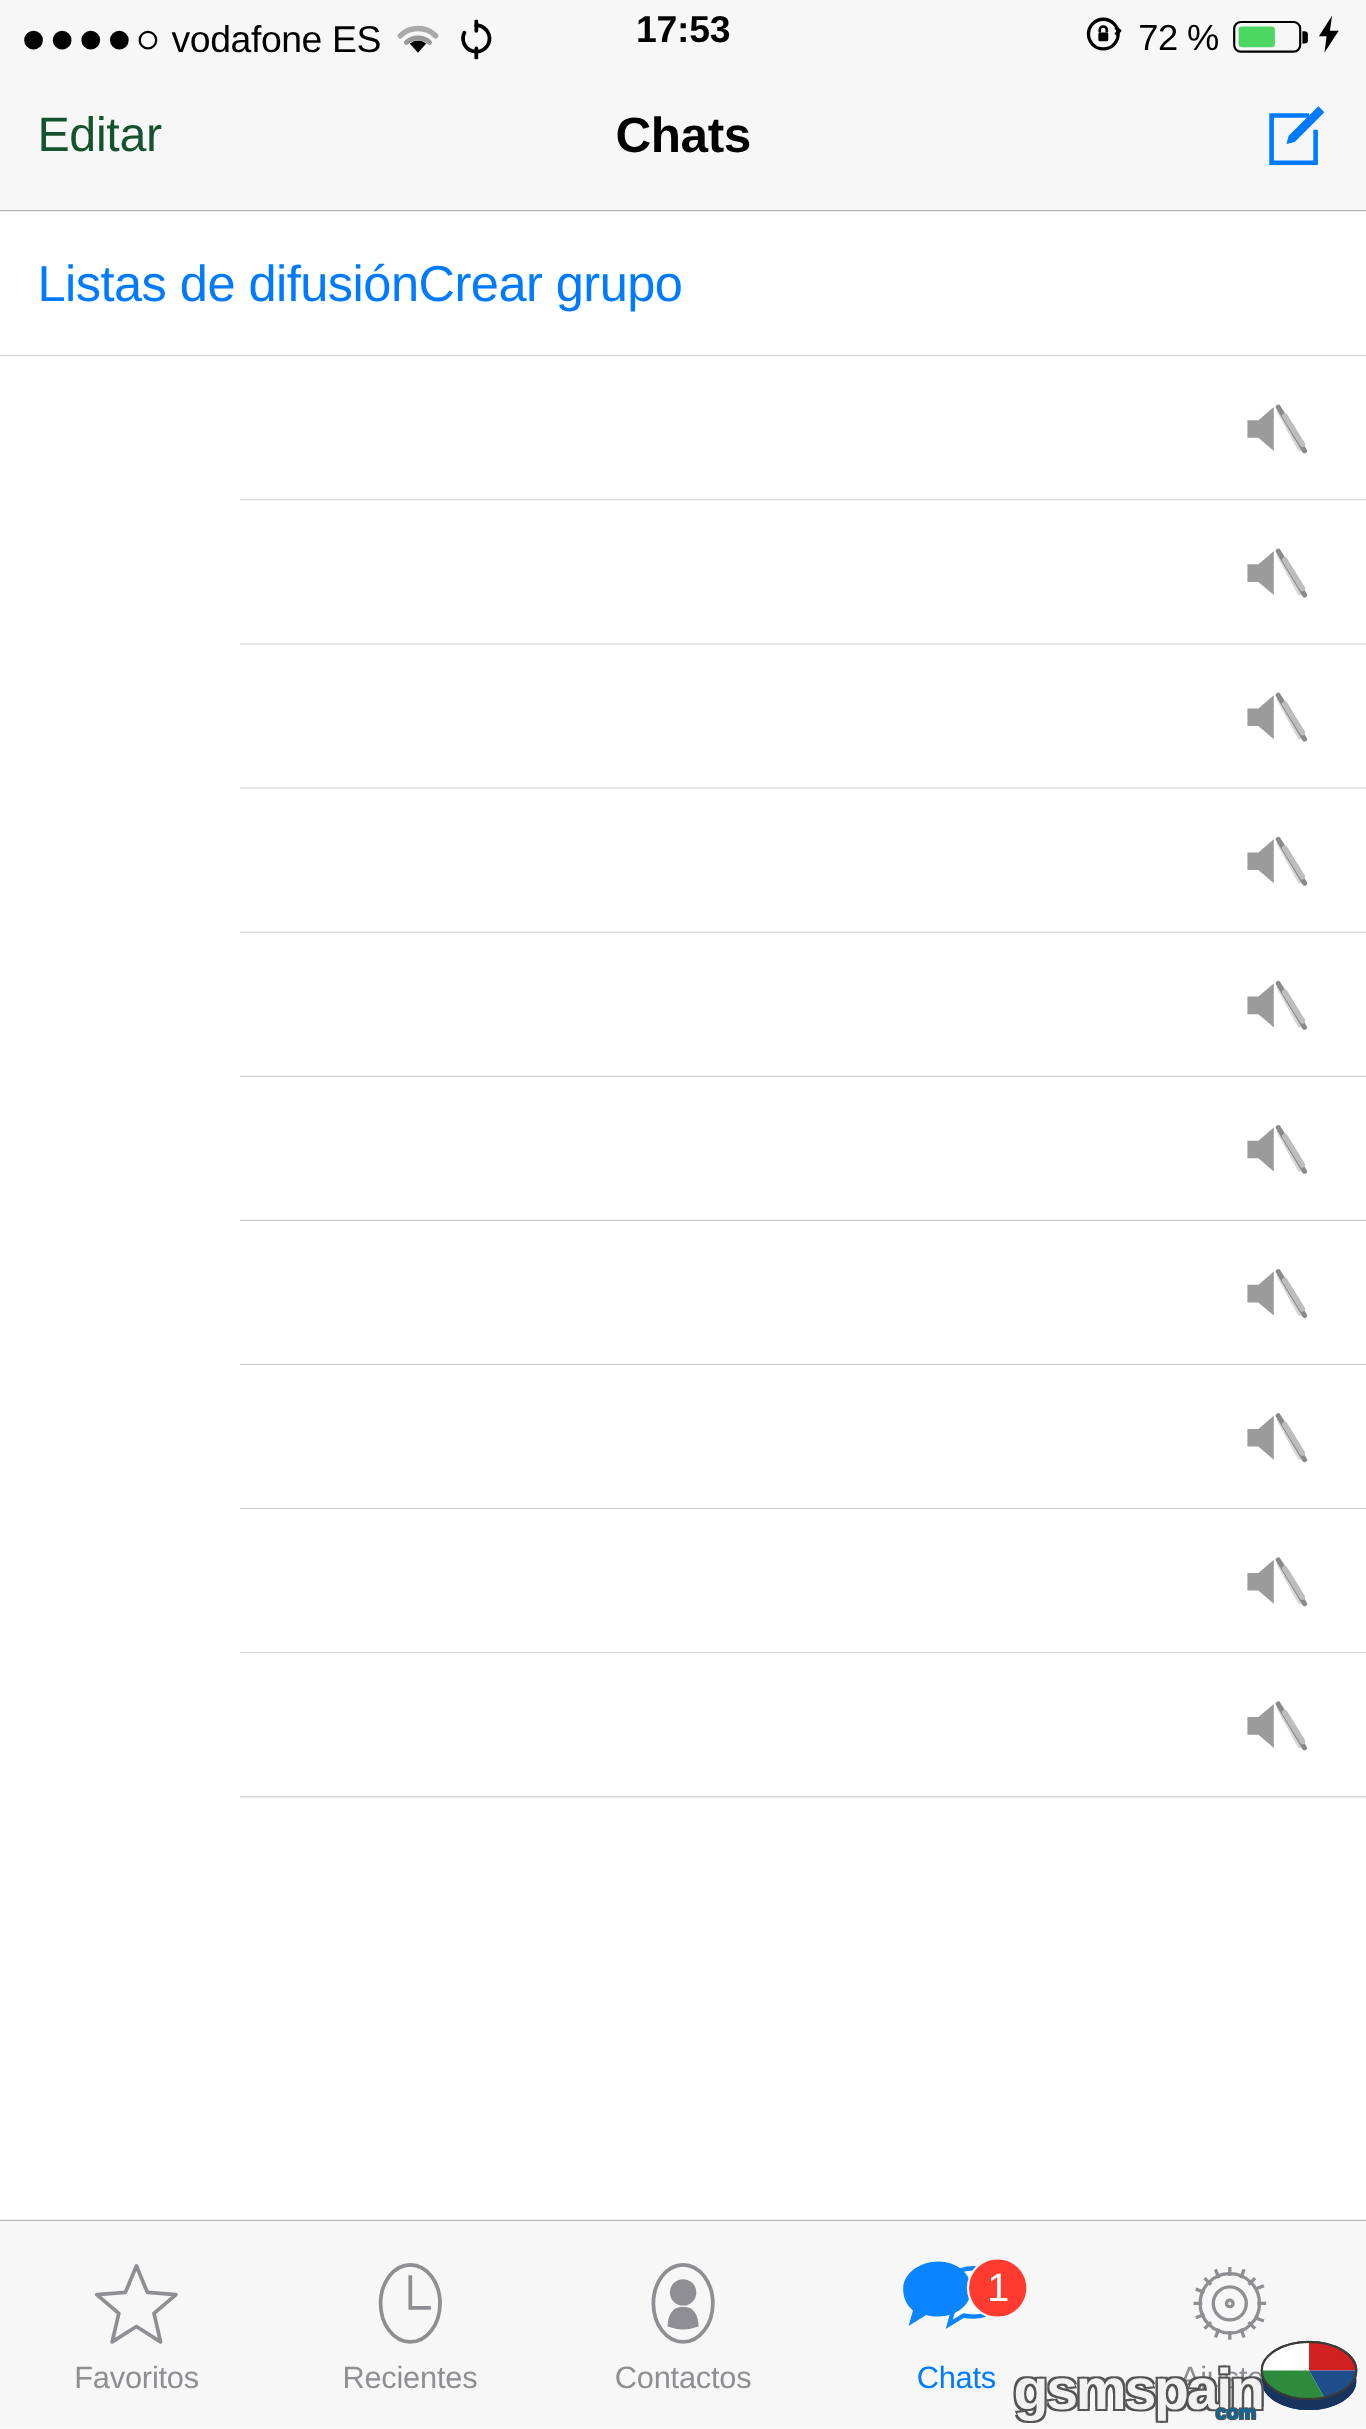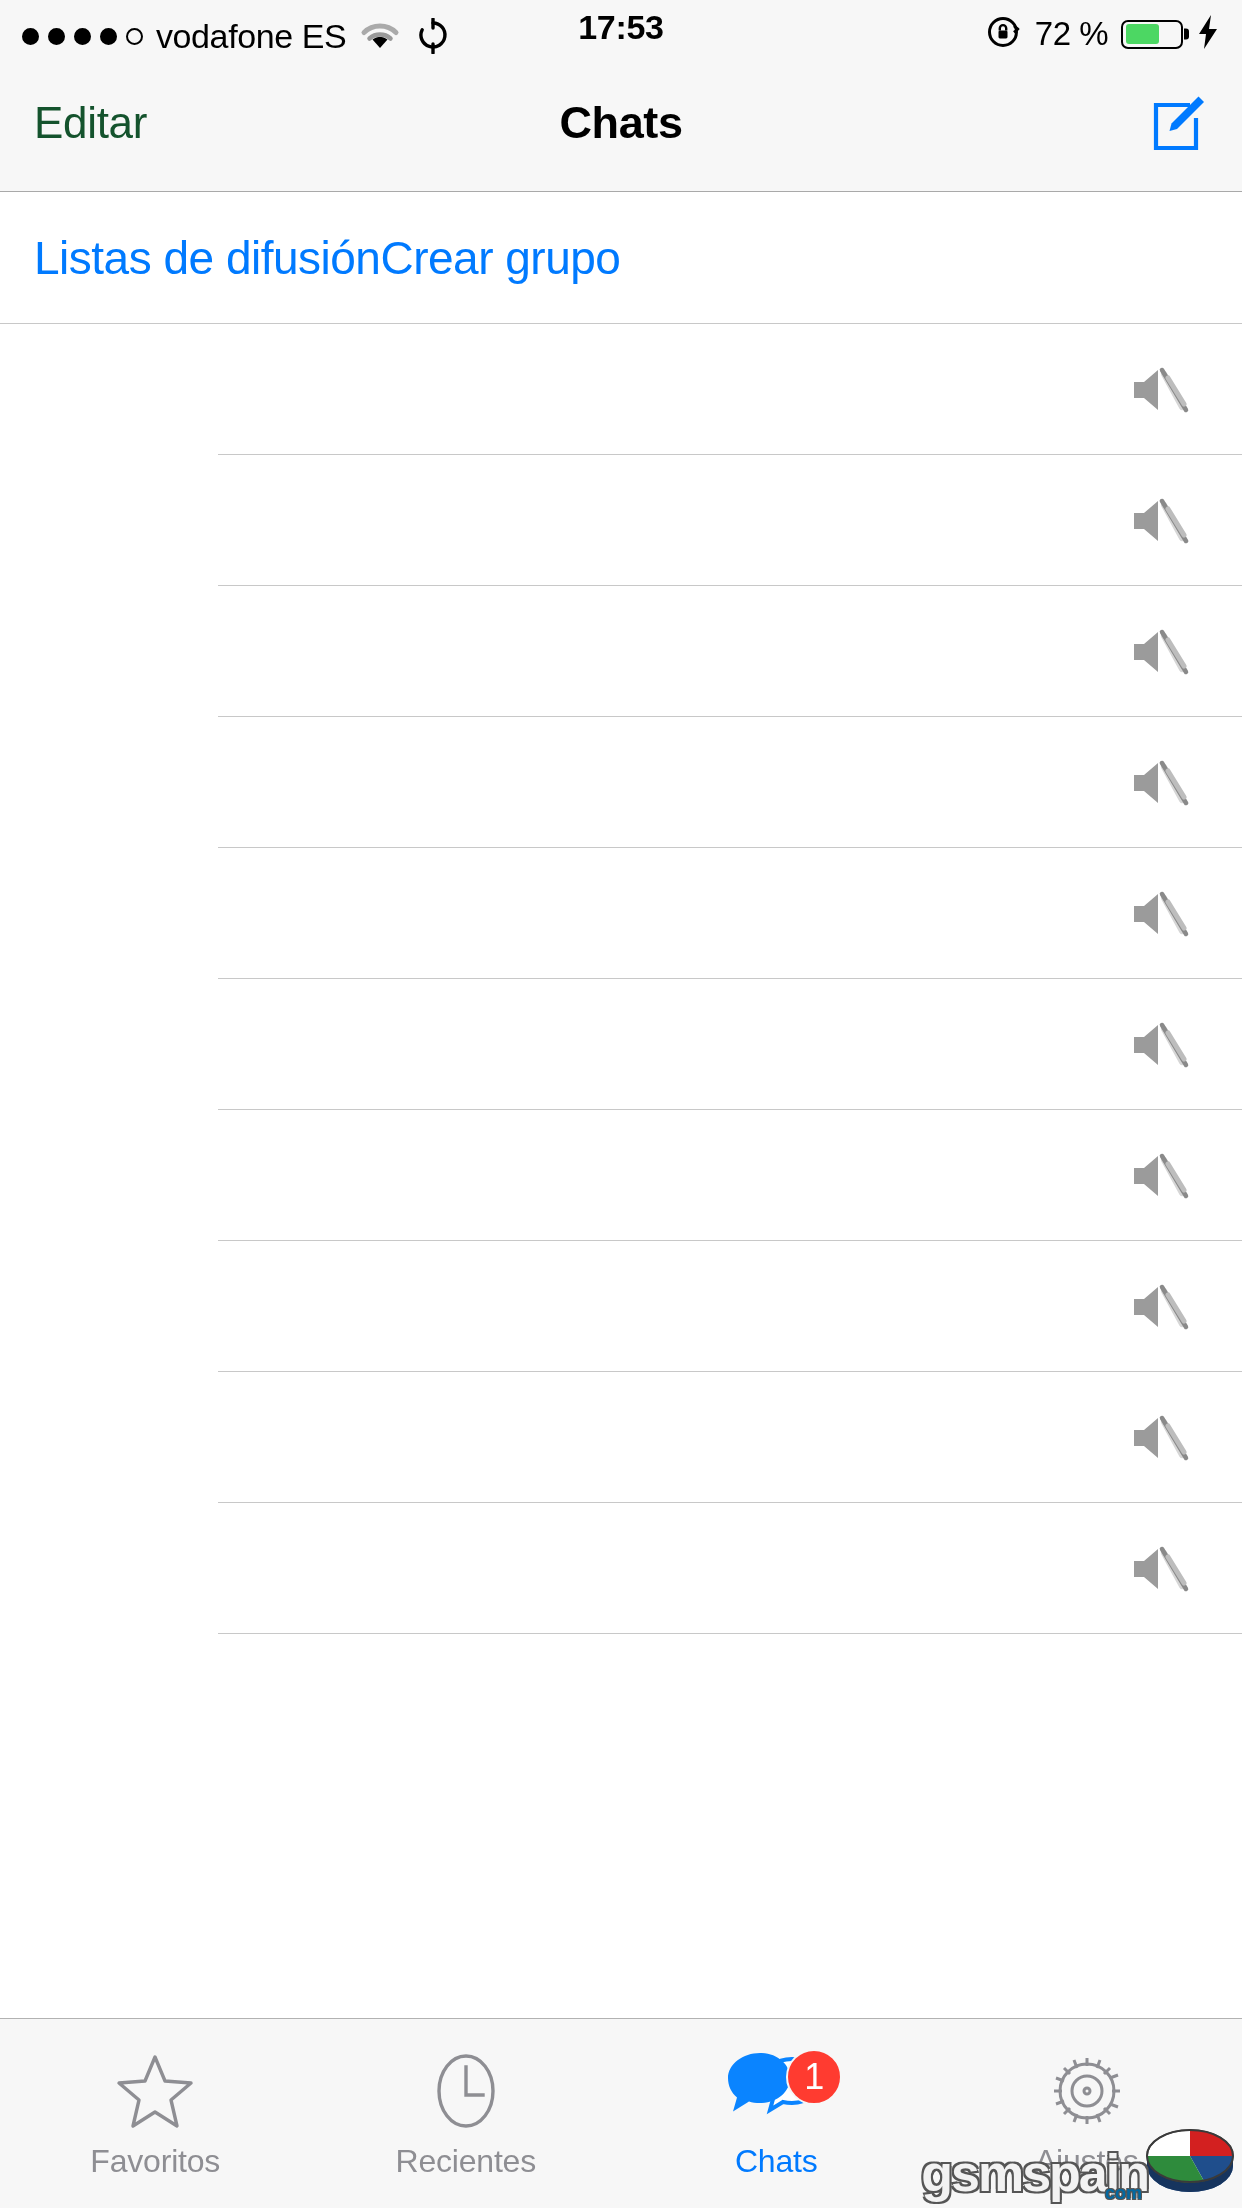--- a/index.html
+++ b/index.html
@@ -146,21 +146,21 @@
     position:relative;
   }
   .tab {
     flex:1 1 0;
     display:flex; flex-direction:column;
     align-items:center; justify-content:center;
     gap:8px; cursor:pointer;
     position:relative;
   }
   .tab-icon { height:88px; display:flex; align-items:center; justify-content:center; position:relative; }
-  .tab-label { font-size:32px; color:#8e8e93; letter-spacing:-0.2px; }
+  .tab-label { font-size:28px; color:#8e8e93; letter-spacing:-0.2px; }
   .tab.active .tab-label { color:#007AFF; }
   .badge {
     position:absolute;
     top:2px; left:58px;
     min-width:56px; height:56px;
     background:#FF3B30; color:#fff;
     border-radius:28px;
     display:flex; align-items:center; justify-content:center;
     font-size:36px; font-weight:400;
     padding:0 8px;
@@ -421,20 +421,30 @@
       </div>
       <div class="tab">
         <div class="tab-icon">
           <svg width="82" height="82" viewBox="0 0 82 82">
             <ellipse cx="41" cy="41" rx="27" ry="35" fill="none" stroke="#8e8e93" stroke-width="3.4"></ellipse>
             <path d="M41 17 V45 H58" fill="none" stroke="#8e8e93" stroke-width="3.4" stroke-linecap="square"></path>
           </svg>
         </div>
         <div class="tab-label">Recientes</div>
       </div>
+      <div class="tab">
+        <div class="tab-icon">
+          <svg width="82" height="82" viewBox="0 0 82 82">
+            <ellipse cx="41" cy="41" rx="27" ry="35" fill="none" stroke="#8e8e93" stroke-width="3.4"></ellipse>
+            <circle cx="41" cy="31" r="12" fill="#8e8e93"></circle>
+            <path d="M41 44 c-10 0 -14 8 -14 18 a40 40 0 0 0 28 0 c0 -10 -4 -18 -14 -18 Z" fill="#8e8e93"></path>
+          </svg>
+        </div>
+        <div class="tab-label">Contactos</div>
+      </div>
       <div class="tab active">
         <div class="tab-icon">
           <svg width="96" height="80" viewBox="0 0 96 80">
             <path d="M64 8 c16 0 26 10 26 22 c0 12 -10 22 -26 22 c-3 0 -6 -.3 -9 -1 l-13 8 l3 -11 c-6 -4 -10 -11 -10 -18 c0 -12 13 -22 29 -22 Z" fill="#ffffff" stroke="#0A84FF" stroke-width="4"></path>
             <path d="M32 2 c17 0 30 11 30 25 c0 14 -13 25 -30 25 c-4 0 -8 -.5 -11 -1.5 l-16 10 l4 -14 c-6 -5 -9 -12 -9 -19.5 C0 13 15 2 32 2 Z" fill="#0A84FF"></path>
           </svg>
           <span class="badge" style="background: rgb(255, 59, 48);">1</span>
         </div>
         <div class="tab-label" style="color: rgb(0, 122, 255);">Chats</div>
       </div>

